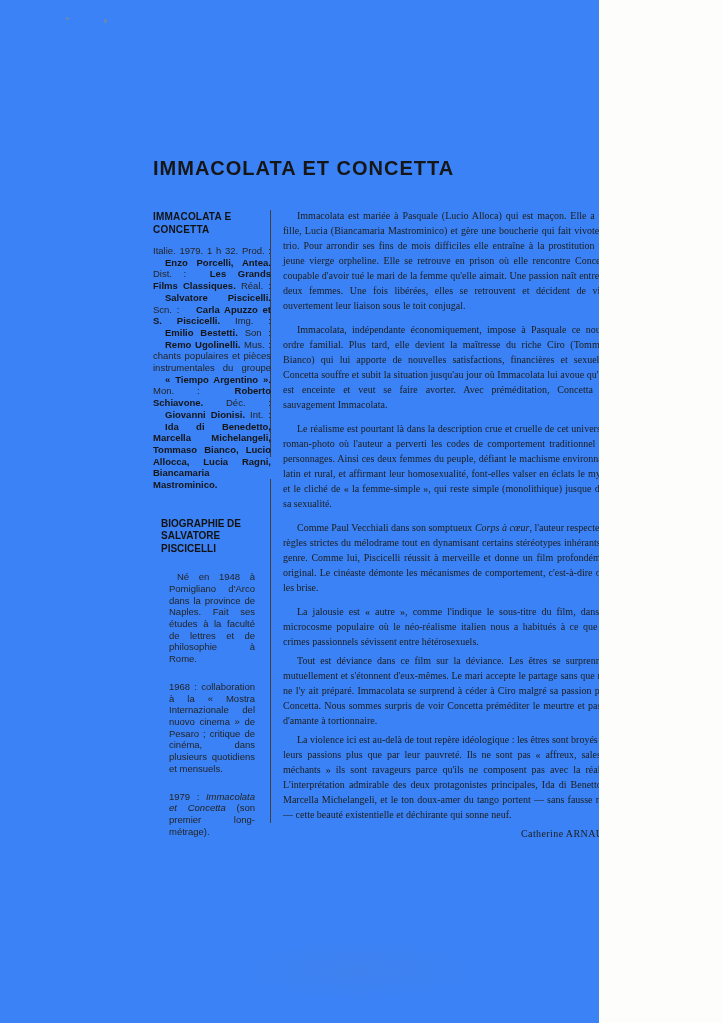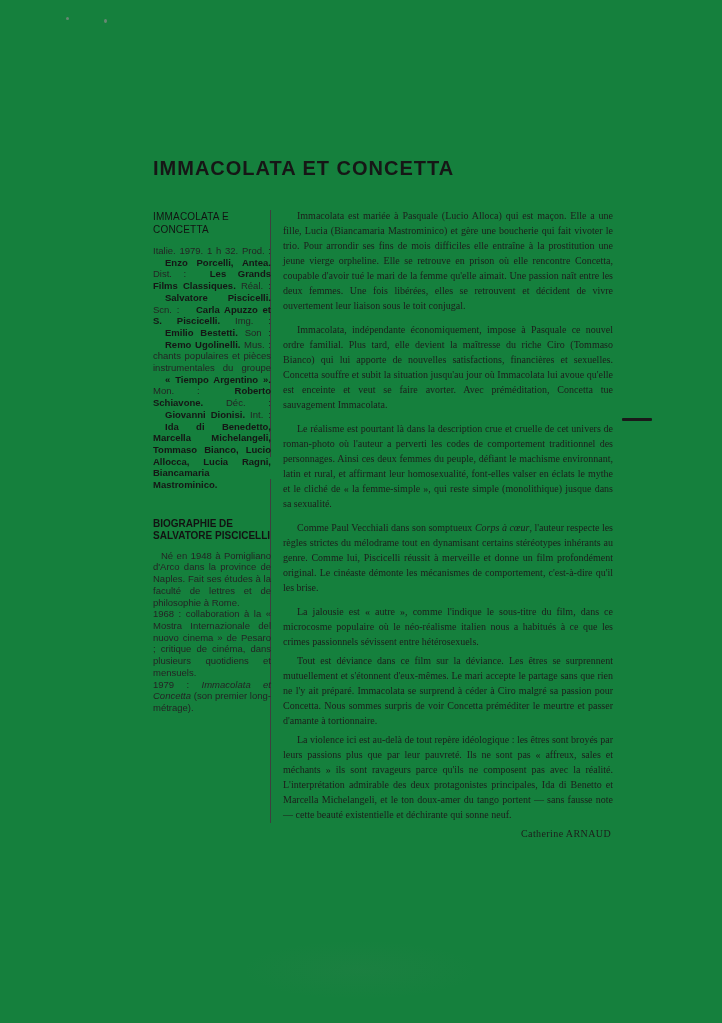--- a/index.html
+++ b/index.html
@@ -1,31 +1,31 @@
 <!DOCTYPE html>
 <html lang="fr"><head>
 <meta charset="utf-8">
 <style>
   html,body{margin:0;padding:0;background:#fdfdfc;}
-  .page{position:relative;width:722px;height:1023px;background:#15803d;overflow:hidden;}
+  .page{position:relative;width:599px;height:1023px;background:#3b82f6;overflow:hidden;}
 
   .title{position:absolute;left:153px;top:157px;margin:0;
     font:700 20px/1.1 "Liberation Sans",sans-serif;letter-spacing:1px;color:#161616;}
 
   .sidebar{position:absolute;left:153px;top:211px;width:118px;
     font-family:"Liberation Sans",sans-serif;font-size:9.5px;line-height:11.7px;
     color:#242424;text-align:justify;}
-  .credits-heading{margin:0 0 9px;font-size:10px;font-weight:400;line-height:12.5px;
+  .credits-heading{margin:0 0 9px;font-size:10px;font-weight:700;line-height:12.5px;
     letter-spacing:.2px;color:#121212;text-align:left;}
   .credits-body{margin:0;}
   .seg-bold{font-weight:700;color:#151515;margin-left:12px;}
   .seg-italic{font-style:italic;}
-  .bio-heading{margin:27px 0 7px;font-size:10px;font-weight:700;line-height:12.5px;
+  .bio-heading{margin:27px 8px 7px;font-size:10px;font-weight:700;line-height:12.5px;
     color:#121212;text-align:left;}
-  .bio-body p{margin:0;}
+  .bio-body p{margin:16px;}
   .bio-body p:first-child{text-indent:8px;}
 
   .article{position:absolute;left:283px;top:208px;width:330px;
     font-family:"Liberation Serif",serif;font-size:10px;line-height:15px;
     color:#1d1d1b;text-align:justify;}
   .article-paras p{margin:0 0 9px;text-indent:14px;}
   .article-paras p:nth-child(n+5){margin-bottom:4px;}
   .signature{text-align:right;padding-right:2px;margin-top:3px;letter-spacing:.4px;}
 
   .divider{position:absolute;left:270px;width:1px;background:#3f3f3f;}

